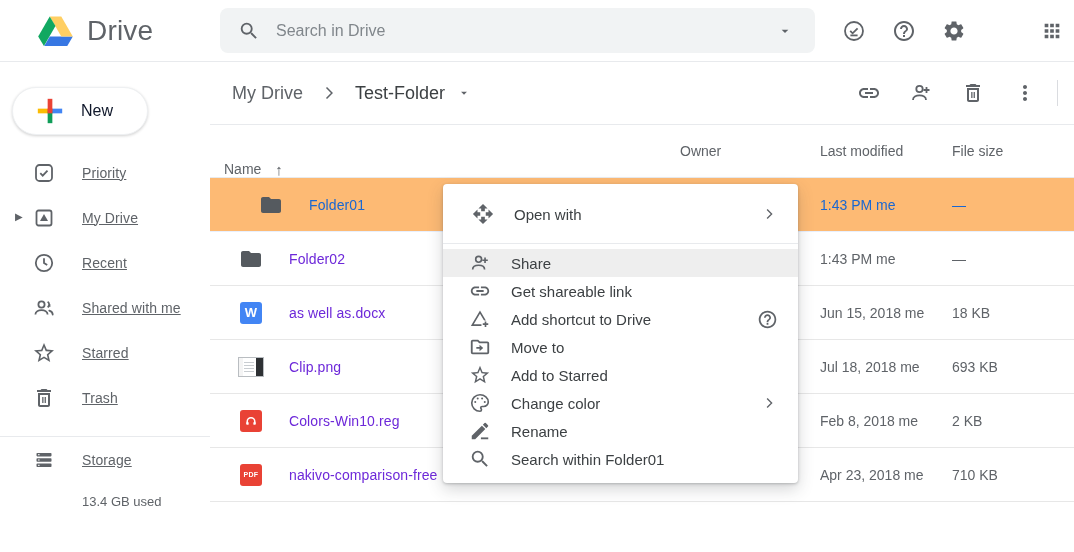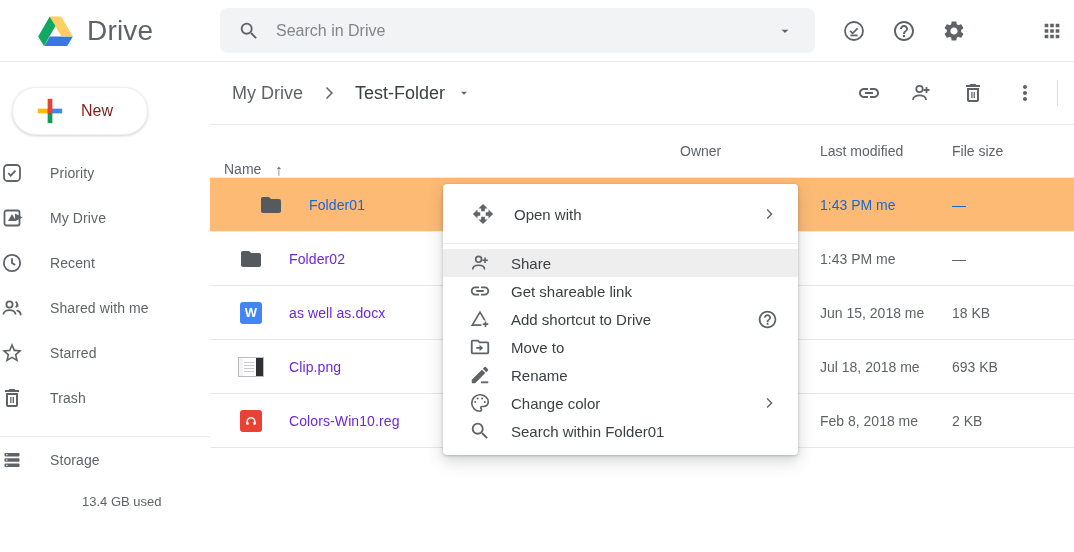--- a/index.html
+++ b/index.html
@@ -17,23 +17,23 @@
   .search-glyph { display:flex; margin-right:16px; }
   .search-caret { position:absolute; right:22px; top:15px; }
   .top-icons { display:flex; align-items:center; margin-left:auto; padding-right:2px; }
   .icon-btn { width:40px; height:40px; display:flex; align-items:center; justify-content:center; border-radius:50%; cursor:pointer; margin-left:10px; }
   .icon-btn.apps { margin-left:58px; }
 
   
   .body { display:flex; height:490px; }
   .sidebar { width:210px; flex:0 0 auto; padding-top:25px; }
   .new-btn { margin-left:12px; width:136px; height:48px; background:#fff; border:1px solid #eef0f2; border-radius:24px; display:flex; align-items:center; gap:16px; padding-left:22px; box-shadow:0 1px 3px rgba(0,0,0,.18); cursor:pointer; }
-  .new-label { font-size:16px; color:#7f1d1d; }
+  .new-label { font-size:16px; color:#0f172a; }
   .nav { margin-top:15px; }
-  .nav-item { position:relative; height:45px; display:flex; align-items:center; gap:26px; color:#5f6368; font-size:14px; cursor:pointer; }
+  .nav-item { position:relative; height:45px; display:flex; align-items:center; padding-left:32px; gap:26px; color:#5f6368; font-size:14px; cursor:pointer;text-decoration:underline; }
   .nav-item .lbl { color:#5f6368; font-weight:500; letter-spacing:.1px; }
   .expander { position:absolute; left:15px; top:16px; font-size:10px; color:#5f6368; }
   .side-divider { border-top:1px solid #e8eaed; margin:16px 0 0; }
   .storage-used { padding-left:82px; margin-top:12px; font-size:13px; color:#5f6368; }
 
   
   .main { flex:1 1 auto; display:flex; flex-direction:column; position:relative; }
   .main-header { height:63px; display:flex; align-items:center; border-bottom:1px solid #e8eaed; padding:0 10px 0 22px; }
   .crumb-root { font-size:18px; color:#5f6368; cursor:pointer; }
   .crumb-sep { margin:0 16px; display:flex; }
@@ -351,20 +351,31 @@
                   </svg>
               </span>
             </span>
             <span class="fname">Colors-Win10.reg</span>
           </div>
           <div class="col-owner"></div>
           <div class="col-modified cell-modified">Feb 8, 2018 me</div>
           <div class="col-size cell-size">2 KB</div>
         </div>
 
+        <div class="row">
+          <div class="cell-name">
+            <span class="ficon">
+              <span class="badge pdf">PDF</span>
+            </span>
+            <span class="fname">nakivo-comparison-free</span>
+          </div>
+          <div class="col-owner"></div>
+          <div class="col-modified cell-modified">Apr 23, 2018 me</div>
+          <div class="col-size cell-size">710 KB</div>
+        </div>
 
       </div>
     </div>
   </div>
 
   <div class="ctx-menu">
 
     <div class="ctx-item tall">
       <span class="ctx-icon">
         <svg width="22" height="22" viewBox="0 0 24 24" fill="#5f6368">
@@ -419,29 +430,27 @@
 
     <div class="ctx-item">
       <span class="ctx-icon">
         <svg width="22" height="22" viewBox="0 0 24 24" fill="#5f6368">
             <path d="M20 6h-8l-2-2H4a2 2 0 0 0-2 2v12a2 2 0 0 0 2 2h16a2 2 0 0 0 2-2V8a2 2 0 0 0-2-2zm0 12H4V6h5.17l2 2H20v10zm-8.5-1.5l4-3.5-4-3.5v2.5H8v2h3.5v2.5z"></path>
           </svg>
       </span>
       <span class="ctx-label">Move to</span>
     </div>
 
-
-    <div class="ctx-item">
-      <span class="ctx-icon">
-        <svg width="22" height="22" viewBox="0 0 24 24" fill="#5f6368">
-            <path d="M3 17.25V21h3.75L17.81 9.94l-3.75-3.75L3 17.25zM20.71 7.04a.996.996 0 0 0 0-1.41l-2.34-2.34a.996.996 0 0 0-1.41 0l-1.83 1.83 3.75 3.75 1.83-1.83z"></path>
-            <rect x="13" y="19" width="8" height="2"></rect>
-          </svg>
-      </span>
-      <span class="ctx-label">Rename</span>
+    <div class="ctx-item">
+      <span class="ctx-icon">
+        <svg width="22" height="22" viewBox="0 0 24 24" fill="#5f6368">
+            <path d="M22 9.24l-7.19-.62L12 2 9.19 8.63 2 9.24l5.46 4.73L5.82 21 12 17.27 18.18 21l-1.63-7.03L22 9.24zM12 15.4l-3.76 2.27 1-4.28-3.32-2.88 4.38-.38L12 6.1l1.71 4.04 4.38.38-3.32 2.88 1 4.28L12 15.4z"></path>
+          </svg>
+      </span>
+      <span class="ctx-label">Add to Starred</span>
     </div>
 
     <div class="ctx-item">
       <span class="ctx-icon">
         <svg width="22" height="22" viewBox="0 0 24 24" fill="none" stroke="#5f6368" stroke-width="1.8">
           <path d="M12 3a9 9 0 1 0 0 18c1 0 1.6-.8 1.6-1.6 0-.4-.2-.8-.4-1.1-.3-.3-.4-.6-.4-1 0-.8.7-1.5 1.5-1.5H16a5 5 0 0 0 5-5c0-4.4-4-7.8-9-7.8z"></path>
           <circle cx="6.8" cy="11" r="1.1" fill="#5f6368" stroke="none"></circle>
             <circle cx="9.5" cy="7.2" r="1.1" fill="#5f6368" stroke="none"></circle>
             <circle cx="14.3" cy="7.2" r="1.1" fill="#5f6368" stroke="none"></circle>
             <circle cx="17.2" cy="10.8" r="1.1" fill="#5f6368" stroke="none"></circle>
@@ -451,20 +460,30 @@
       <span class="ctx-trailing">
         <svg width="18" height="18" viewBox="0 0 24 24" fill="none" stroke="#5f6368" stroke-width="1.8">
             <path d="M9.5 6l6 6-6 6"></path>
           </svg>
       </span>
     </div>
 
     <div class="ctx-item">
       <span class="ctx-icon">
         <svg width="22" height="22" viewBox="0 0 24 24" fill="#5f6368">
+            <path d="M3 17.25V21h3.75L17.81 9.94l-3.75-3.75L3 17.25zM20.71 7.04a.996.996 0 0 0 0-1.41l-2.34-2.34a.996.996 0 0 0-1.41 0l-1.83 1.83 3.75 3.75 1.83-1.83z"></path>
+            <rect x="13" y="19" width="8" height="2"></rect>
+          </svg>
+      </span>
+      <span class="ctx-label">Rename</span>
+    </div>
+
+    <div class="ctx-item">
+      <span class="ctx-icon">
+        <svg width="22" height="22" viewBox="0 0 24 24" fill="#5f6368">
             <path d="M15.5 14h-.79l-.28-.27A6.47 6.47 0 0 0 16 9.5 6.5 6.5 0 1 0 9.5 16c1.61 0 3.09-.59 4.23-1.57l.27.28v.79l5 4.99L20.49 19l-4.99-5zm-6 0C7.01 14 5 11.99 5 9.5S7.01 5 9.5 5 14 7.01 14 9.5 11.99 14 9.5 14z"></path>
           </svg>
       </span>
       <span class="ctx-label">Search within Folder01</span>
     </div>
 
   </div>
 </div>
 
 </body></html>

